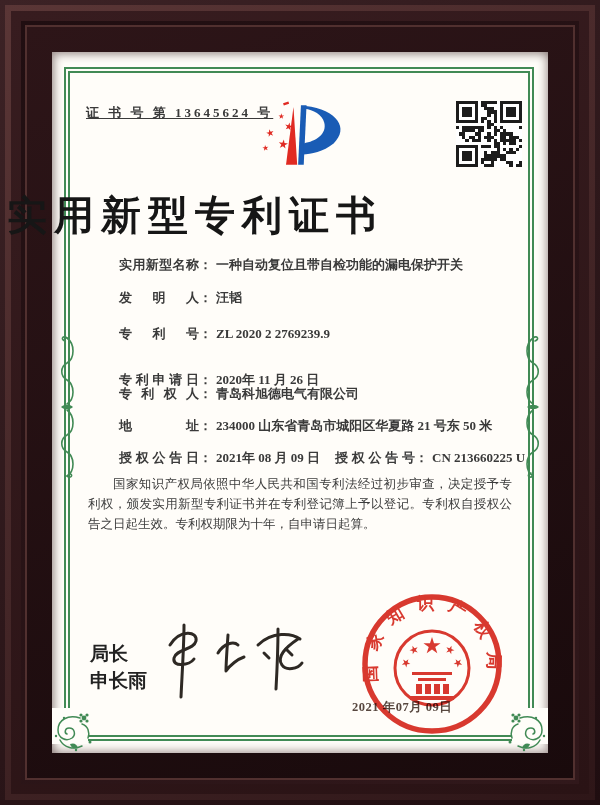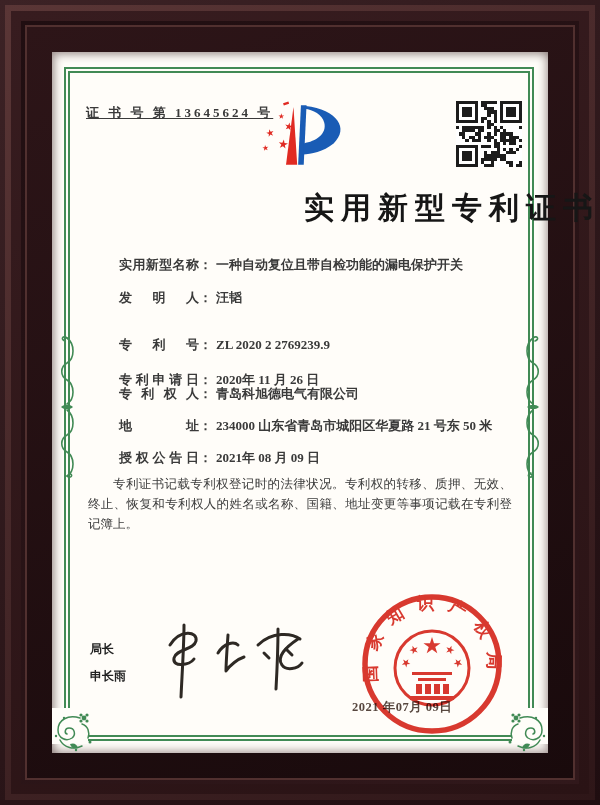--- a/index.html
+++ b/index.html
@@ -34,34 +34,34 @@
   .orn-right{left:522px;top:332px;transform:scaleX(-1);}
   
   .cert-no{
     position:absolute;left:86px;top:104px;z-index:2;
     font-size:13px;font-weight:600;letter-spacing:3px;color:#3a3a3a;text-decoration:underline;
   }
   .logo{position:absolute;left:244px;top:96px;z-index:2;}
   .qr{position:absolute;left:456px;top:101px;z-index:2;}
   .title{
     position:absolute;left:0;right:0;top:188px;z-index:2;
-    text-align:right;font-size:30px;font-weight:700;color:#161616;
+    text-align:left;font-size:40px;font-weight:700;color:#161616;
     letter-spacing:7px;text-indent:7px;
   }
   .row{position:absolute;left:94px;width:420px;z-index:2;font-size:13px;color:#3a3a3a;font-weight:600;margin-left:25px;}
   .flabel{display:inline-block;width:80px;text-align:justify;text-align-last:justify;vertical-align:top;}
   .colon{margin-right:4px;}
-  .r0{top:256px}.r1{top:289px}.r2{top:336px}.r3{top:371px}.r4{top:385px}.r5{top:417px}.r6{top:449px}
+  .r0{top:256px}.r1{top:289px}.r2{top:325px}.r3{top:371px}.r4{top:385px}.r5{top:417px}.r6{top:449px}
   .pair2{position:absolute;left:216px;top:0;white-space:nowrap;}
   .body-text{
     position:absolute;left:88px;top:474px;width:424px;z-index:2;
     font-size:12.5px;line-height:1.6;color:#3c3c3c;font-weight:500;text-align:justify;
   }
   .body-text p{margin:0 0 3px 0;text-indent:2em;}
-  .director{position:absolute;left:90px;z-index:3;font-size:12px;font-weight:700;color:#222;text-align:center;}
+  .director{position:absolute;left:90px;z-index:3;font-size:19px;font-weight:700;color:#222;text-align:center;}
   .dir-title{top:641px;}
   .dir-name{top:668px;}
   .signature{position:absolute;left:140px;top:615px;z-index:3;}
   .seal{position:absolute;left:352px;top:588px;z-index:4;opacity:.92;mix-blend-mode:multiply;}
   .seal-date{
     position:absolute;left:352px;top:699px;width:160px;z-index:3;
     font-size:12.5px;color:#57473f;letter-spacing:.5px;font-weight:700;
   }
 </style>
 </head>
@@ -298,24 +298,27 @@
   <span class="flabel">专利申请日</span><span class="colon">：</span><span class="fvalue">2020年 11 月 26 日</span>
 </div>
 <div class="row r4">
   <span class="flabel">专利权人</span><span class="colon">：</span><span class="fvalue">青岛科旭德电气有限公司</span>
 </div>
 <div class="row r5">
   <span class="flabel">地址</span><span class="colon">：</span><span class="fvalue">234000 山东省青岛市城阳区华夏路 21 号东 50 米</span>
 </div>
 <div class="row r6">
   <span class="flabel">授权公告日</span><span class="colon">：</span><span class="fvalue">2021年 08 月 09 日</span>
+  <span class="pair2">
+    <span class="flabel">授权公告号</span><span class="colon">：</span><span class="fvalue">CN 213660225 U</span>
+  </span>
 </div>
 
 <div class="body-text">
-  <p>专利证书记载专利权登记时的法律状况。专利权的转移、质押、无效、终止、恢复和专利权人的姓名或名称、国籍、地址变更等事项记载在专利登记簿上。</p>
+  <p>国家知识产权局依照中华人民共和国专利法经过初步审查，决定授予专利权，颁发实用新型专利证书并在专利登记簿上予以登记。专利权自授权公告之日起生效。专利权期限为十年，自申请日起算。</p>
 </div>
 
 <div class="director dir-title">局长</div>
 <div class="director dir-name">申长雨</div>
 
 <svg class="signature" width="170" height="90" viewBox="0 0 170 90">
   <g fill="none" stroke="#2e2924" stroke-width="3" stroke-linecap="round" stroke-linejoin="round">
     <path d="M30,30 C40,14 58,16 56,26 C54,35 36,34 34,43 C32,53 50,50 54,44"></path>
     <path d="M44,10 C44,30 42,60 41,82"></path>
     <path d="M78,38 C84,28 94,26 98,30"></path>

